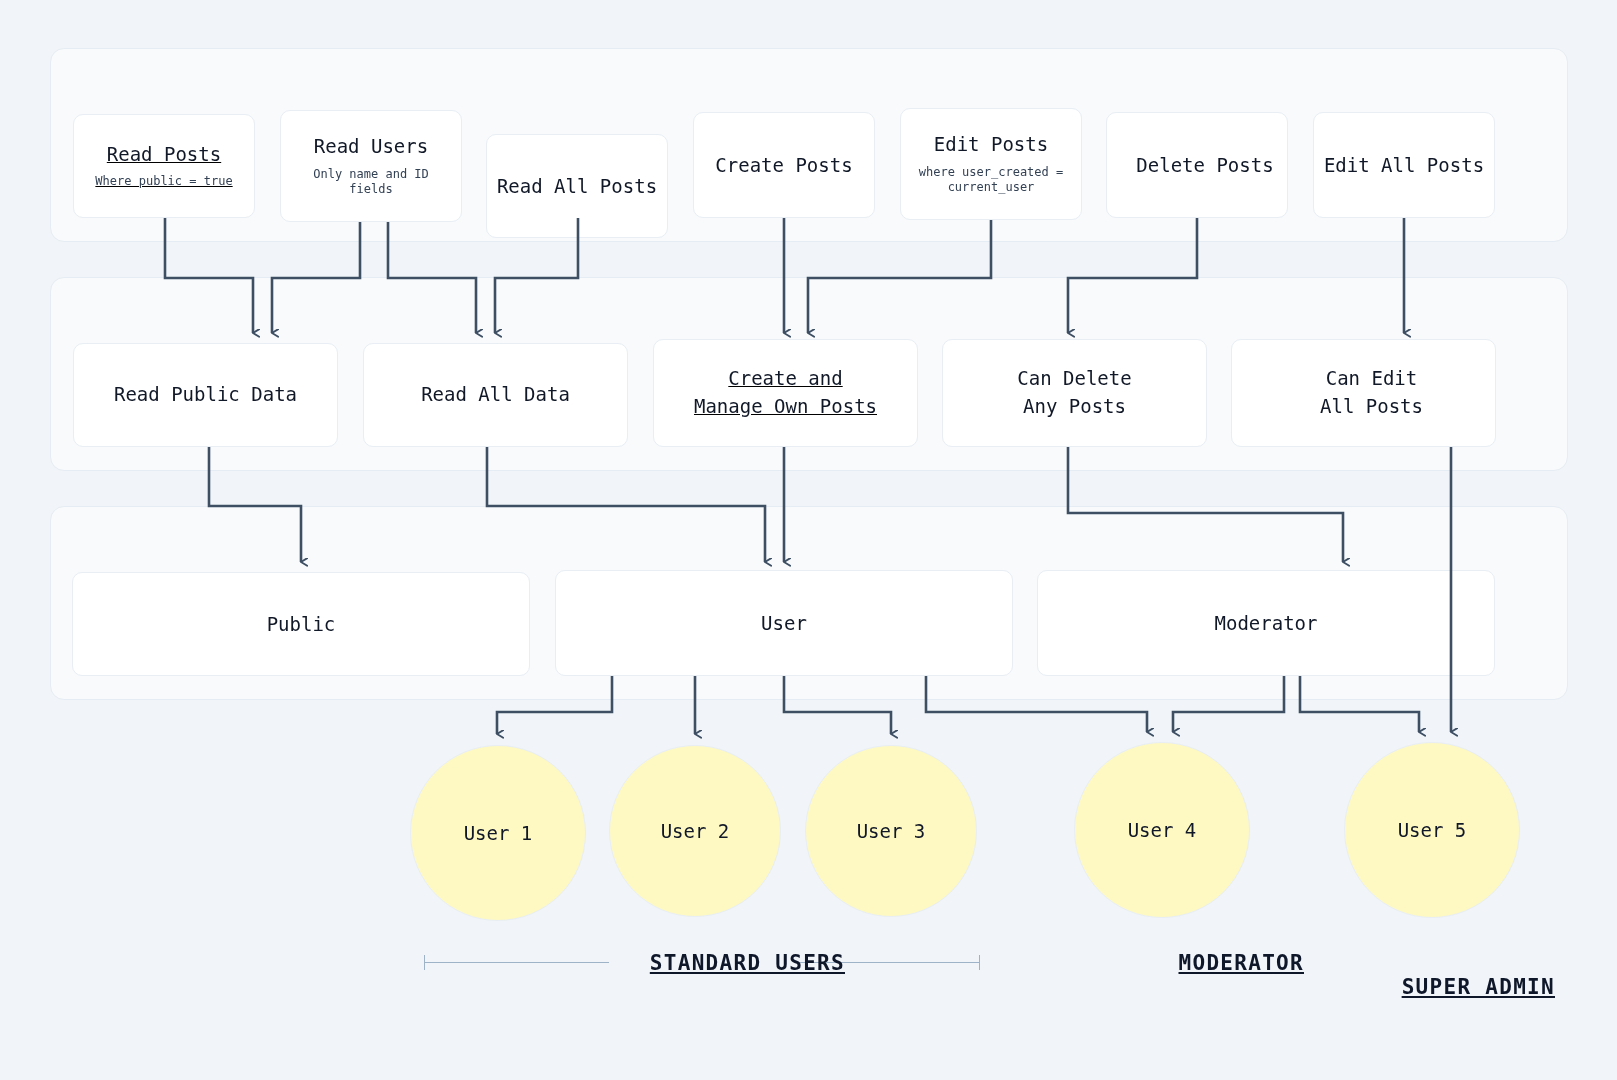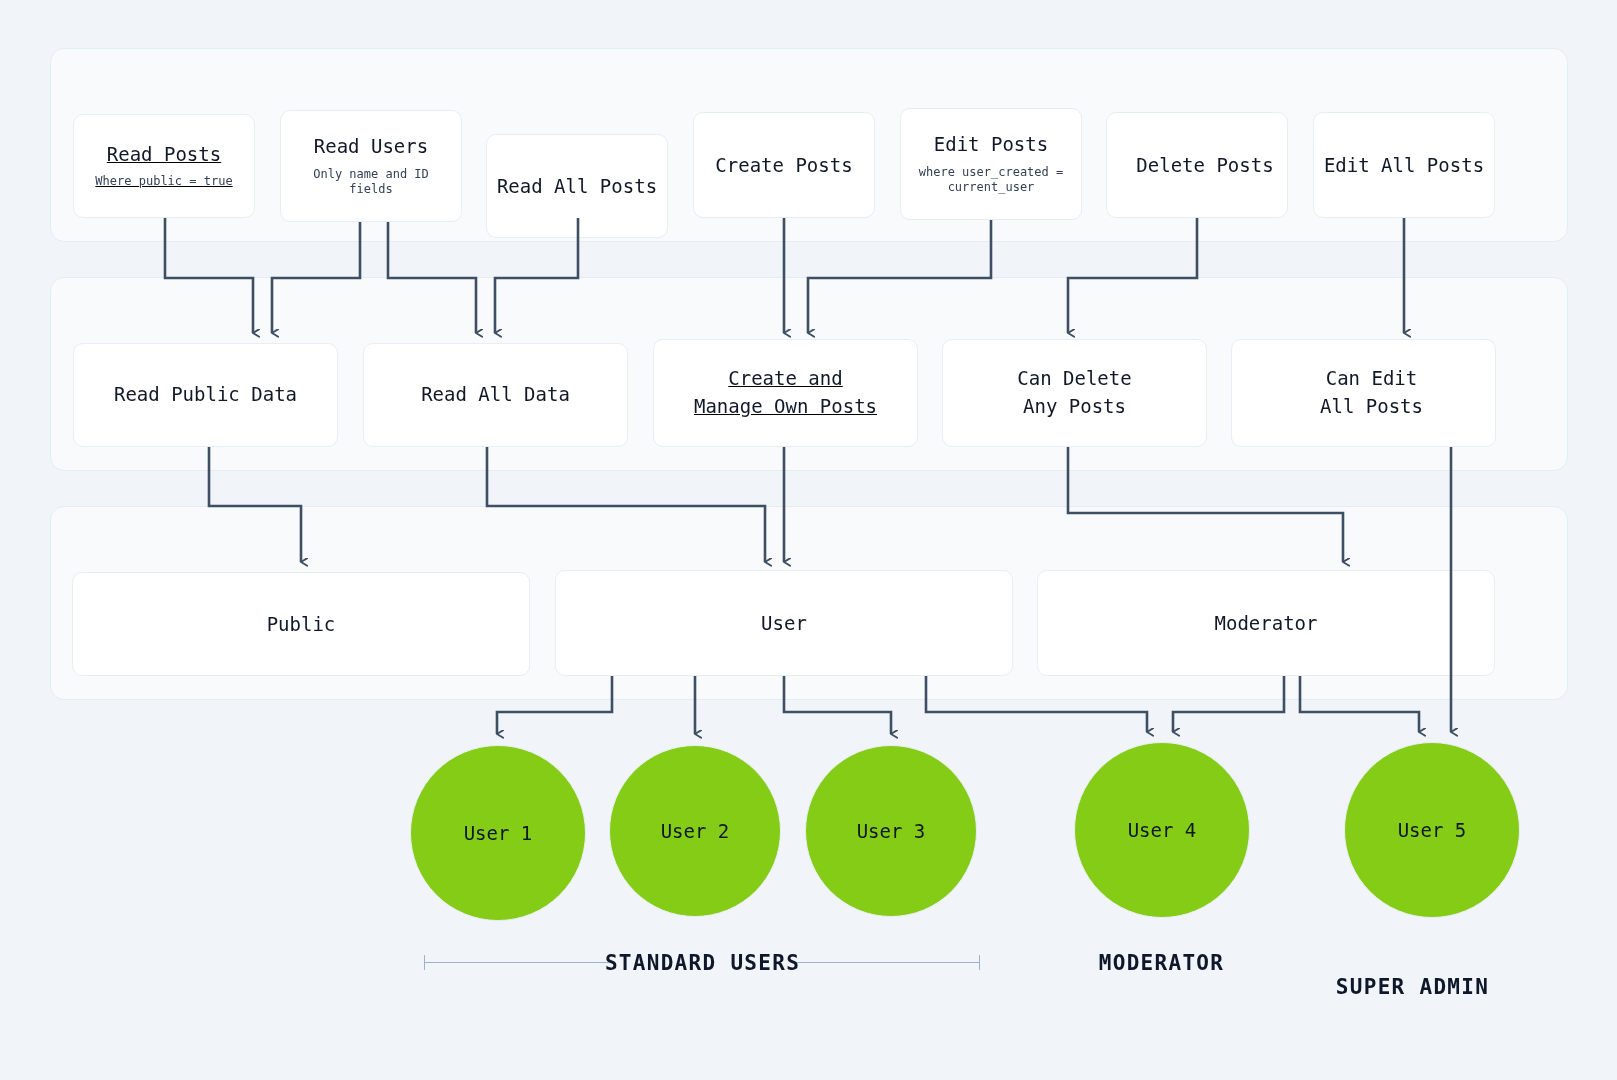--- a/index.html
+++ b/index.html
@@ -46,38 +46,39 @@
     font-size:19px;color:#111827;line-height:1.2;white-space:pre-line;
   }
   .node .sub{
     margin-top:9px;font-size:12px;color:#334155;line-height:1.25;white-space:pre-line;
   }
   .node.policy .ttl{font-size:19px;line-height:1.45;}
   .node.role .ttl{font-size:19px;}
 
   .circle{
     position:absolute;
-    background:#84cc16;
+    background:#fef9c3;
     border:1px solid #e8eef4;
     border-radius:50%;
     box-sizing:border-box;
     display:flex;align-items:center;justify-content:center;
     font-size:19px;color:#111827;
     z-index:3;
   }
 
   .grp-label{
     position:absolute;
     font-size:21px;
     font-weight:700;
     letter-spacing:1.3px;
     color:#0f172a;
-    text-align:center;
+    text-align:right;
     z-index:4;
     white-space:nowrap;
+    text-decoration:underline;
   }
   .bracket{position:absolute;z-index:2;}
   .bracket .hline{position:absolute;height:1px;background:#9fb3c8;top:0;}
   .bracket .tick{position:absolute;width:1px;background:#9fb3c8;}
 </style>
 </head>
 <body>
 
 <div id="stage">
 

